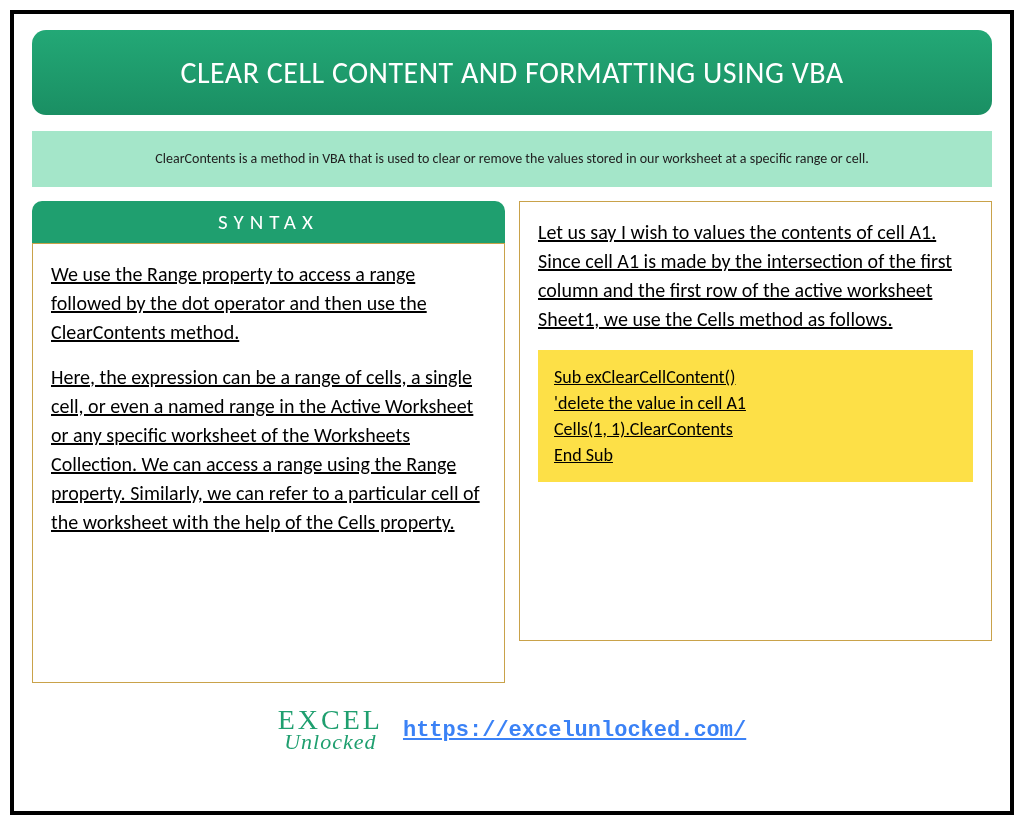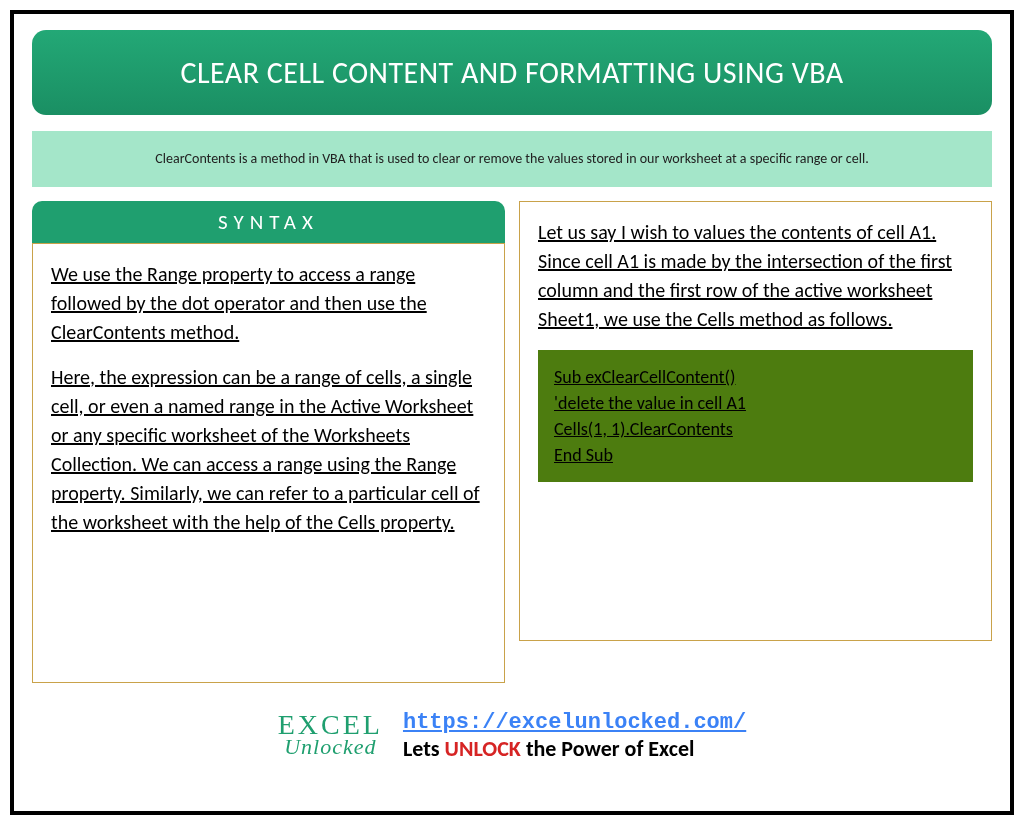--- a/index.html
+++ b/index.html
@@ -60,21 +60,21 @@
     border: 1px solid #c9a24a;
     padding: 16px 18px;
     font-size: 20px;
     line-height: 1.45;
     height: 440px;
     text-decoration: underline;
   }
   .col-body p { margin-bottom: 16px; }
   .code-expr { font-weight: 700; }
   .code-block {
-    background: #4d7c0f;
+    background: #fde047;
     padding: 14px 16px;
     font-size: 18px;
     line-height: 1.45;
     margin-bottom: 18px;
     white-space: pre-line;
   }
   .footer {
     display: flex;
     align-items: center;
     justify-content: center;
@@ -129,19 +129,16 @@
 
   <div class="footer">
     <div class="logo-wrap">
       <div class="logo">
         <span>EXCEL</span>
         <span class="line2" style="font-style:italic; font-size:22px; letter-spacing:1px;">Unlocked</span>
       </div>
     </div>
     <div class="footer-text">
       <div><a class="footer-link">https://excelunlocked.com/</a></div>
-      <div class="footer-tag">
-        <span>Lets </span><span class="unlock">UNLOCK</span><span> the Power of Excel</span>
-      </div>
     </div>
   </div>
 
 </div>
 
 </body></html>

